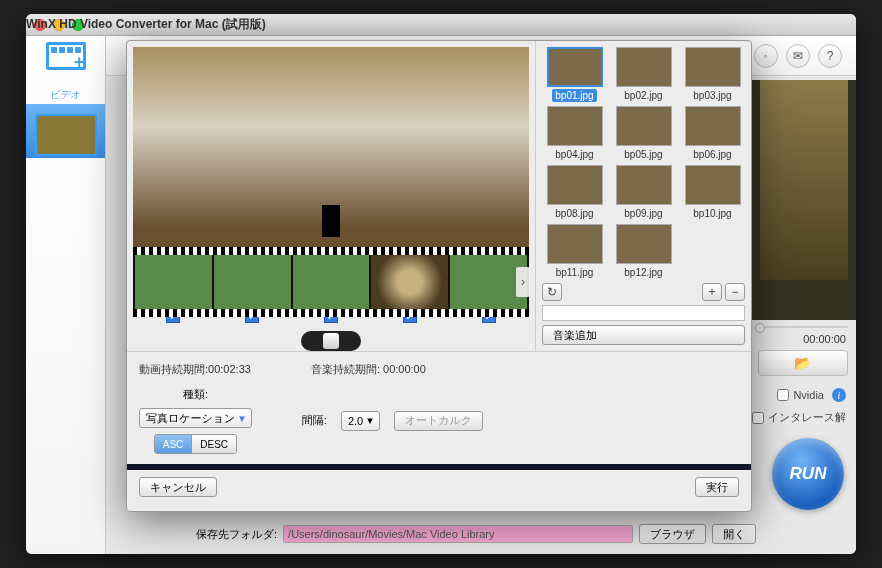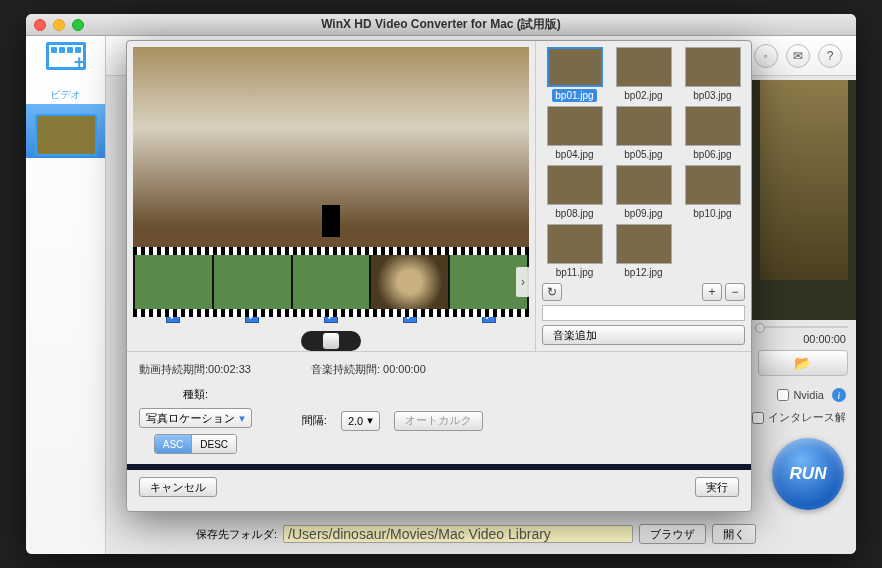--- a/index.html
+++ b/index.html
@@ -6,21 +6,21 @@
 body { background: #222; width: 882px; height: 568px; overflow: hidden; position: relative; }
 
 .window { position: absolute; top: 14px; left: 26px; width: 830px; height: 540px; background: #ededed; border-radius: 6px; box-shadow: 0 8px 40px rgba(0,0,0,0.6); overflow: hidden; }
 
 .titlebar { height: 22px; background: linear-gradient(#e8e8e8, #cfcfcf); display: flex; align-items: center; border-bottom: 1px solid #aaa; position: relative; }
 .traffic { display: flex; gap: 7px; margin-left: 8px; }
 .tl { width: 12px; height: 12px; border-radius: 50%; }
 .tl.r { background: #ff5f56; border: 1px solid #e0443e; }
 .tl.y { background: #ffbd2e; border: 1px solid #dea123; }
 .tl.g { background: #27c93f; border: 1px solid #1aab29; }
-.titletext { position: absolute; left: 0; right: 0; text-align: center; font-size: 12px; font-weight: bold; color: #333; }
+.titletext { position: absolute; left: 0; right: 0; font-size: 12px; font-weight: bold; color: #333; }
 
 .mainbody { display: flex; height: calc(100% - 22px); }
 .leftcol { width: 80px; background: linear-gradient(#fff,#f5f5f5); border-right: 1px solid #ccc; }
 .icn { display: flex; flex-direction: column; align-items: center; margin-top: 6px; }
 .icn .sq { width: 40px; height: 28px; border: 3px solid #3aa0f2; border-radius: 2px; position: relative; display: flex; flex-wrap: wrap; padding: 2px; gap: 2px; }
 .icn .sq::after { content:"+"; position: absolute; right: -2px; bottom: -6px; color: #3aa0f2; font-weight: bold; font-size: 18px; }
 .icn .dot { width: 6px; height: 6px; background: #3aa0f2; border-radius: 1px; }
 .icn .lbl { font-size: 10px; color: #3aa0f2; margin-top: 18px; }
 .thumb-left { margin: 6px auto; width: 62px; height: 42px; background: #8a7a3a; border: 2px solid #3aa0f2; border-radius: 2px; }
 .sel-left { background: linear-gradient(#6cb6f7,#3a8be0); height: 54px; margin-top: 2px; display: flex; align-items: flex-start; justify-content: center; padding-top: 4px; }
@@ -38,21 +38,21 @@
 .folder-btn { position: absolute; top: 314px; right: 8px; width: 90px; height: 26px; background: linear-gradient(#fff,#dcdcdc); border: 1px solid #bbb; border-radius: 4px; display: flex; align-items: center; justify-content: center; color: #888; font-size: 14px; }
 
 .chk-line { position: absolute; right: 10px; font-size: 11px; color: #444; display: flex; align-items: center; gap: 4px; }
 .chk-line input { width: 12px; height: 12px; }
 .info-i { width: 14px; height: 14px; border-radius: 50%; background: #3a8be0; color: #fff; display: inline-flex; align-items: center; justify-content: center; font-size: 10px; font-style: italic; font-family: serif; margin-left: 4px; }
 
 .run-btn { position: absolute; right: 12px; bottom: 44px; width: 72px; height: 72px; border-radius: 50%; background: radial-gradient(circle at 40% 30%, #6fb4f7, #1a5fbf 70%); display: flex; align-items: center; justify-content: center; box-shadow: inset 0 4px 8px rgba(255,255,255,0.4), 0 2px 6px rgba(0,0,0,0.3); }
 .run-btn span { color: #fff; font-weight: bold; font-size: 17px; font-style: italic; }
 
 .save-row { position: absolute; bottom: 10px; left: 90px; right: 10px; display: flex; align-items: center; gap: 6px; font-size: 11px; }
-.save-path { flex: 0 0 350px; height: 18px; border: 1px solid #aaa; background: #fef9c3; padding: 0 4px; font-size: 14px; color: #555; display: flex; align-items: center; border-radius: 2px; overflow: hidden; }
+.save-path { flex: 0 0 350px; height: 18px; border: 1px solid #aaa; background: #f9a8d4; padding: 0 4px; font-size: 11px; color: #555; display: flex; align-items: center; border-radius: 2px; overflow: hidden; }
 .mac-btn { height: 20px; padding: 0 10px; font-size: 11px; background: linear-gradient(#fff,#e0e0e0); border: 1px solid #999; border-radius: 3px; display: flex; align-items: center; }
 
 
 .dialog { position: absolute; top: 40px; left: 126px; width: 626px; height: 472px; background: #ececec; border: 1px solid #999; border-radius: 4px; box-shadow: 0 10px 40px rgba(0,0,0,0.5); display: flex; flex-direction: column; }
 .dlg-top { display: flex; height: 310px; }
 .dlg-left { width: 408px; display: flex; flex-direction: column; }
 .preview-big { margin: 6px 6px 0 6px; height: 200px; background: linear-gradient(#a89060 0%, #d8d0c0 40%, #6a5030 90%); position: relative; overflow: hidden; }
 .preview-big::after { content:""; position:absolute; bottom:10px; left:50%; transform:translateX(-50%); width:18px; height:32px; background:#000; }
 .filmstrip { margin: 0 6px; height: 70px; display: flex; gap: 2px; position: relative; background: #111; padding: 8px 2px; }
 .filmstrip::before, .filmstrip::after { content:""; position:absolute; left:0; right:0; height:8px; background: repeating-linear-gradient(90deg,#000 0 4px,#fff 4px 8px); }

